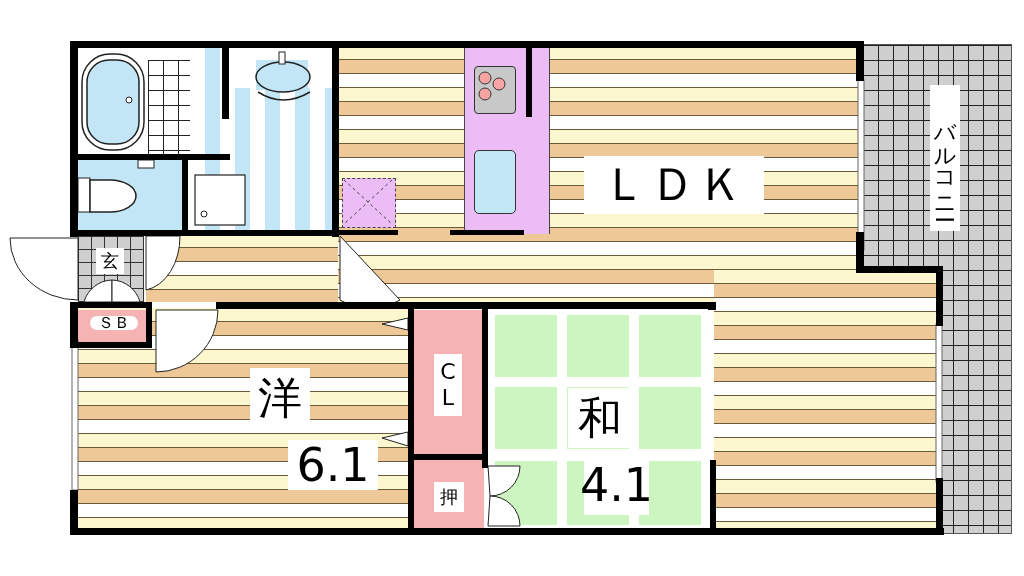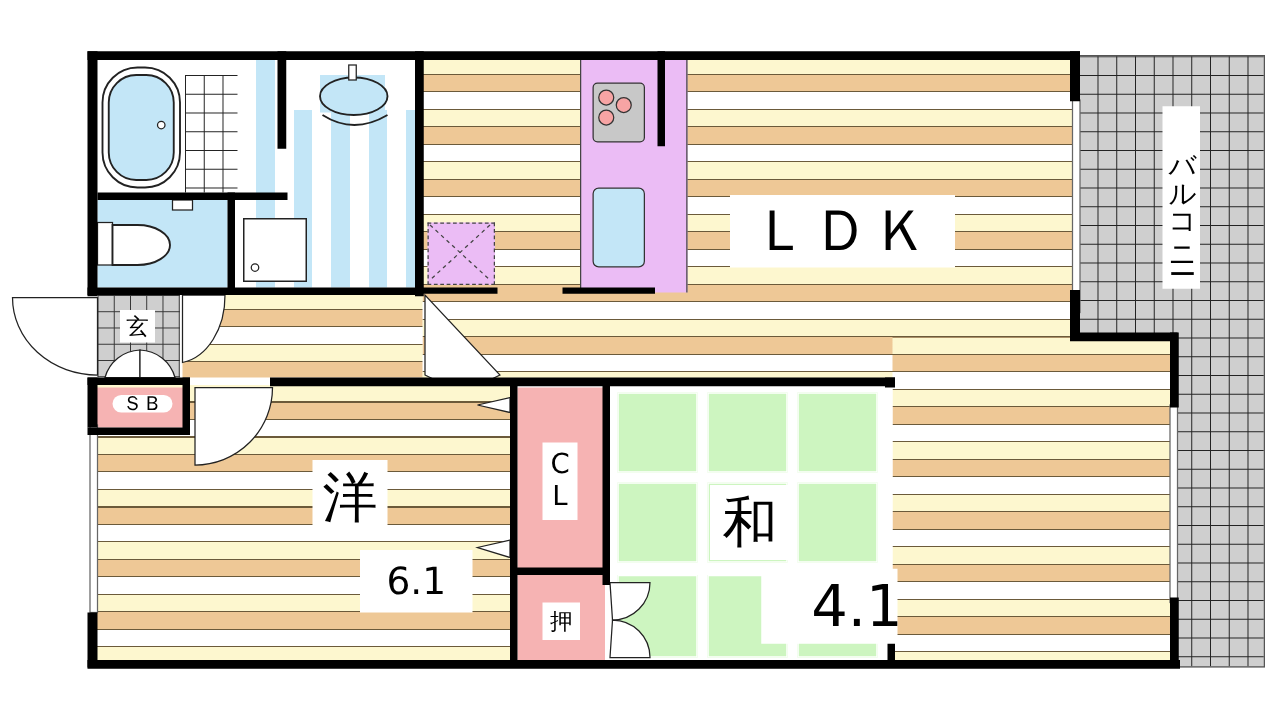--- a/index.html
+++ b/index.html
@@ -142,23 +142,23 @@
   <div class="wall" style="left:146px;top:302px;width:6px;height:46px;"></div>
   <div class="wall" style="left:70px;top:302px;width:82px;height:6px;"></div>
   <div class="wall" style="left:408px;top:304px;width:6px;height:226px;"></div>
   <div class="wall" style="left:482px;top:304px;width:6px;height:164px;"></div>
   <div class="wall" style="left:408px;top:454px;width:80px;height:6px;"></div>
   <div class="wall" style="left:710px;top:460px;width:6px;height:72px;"></div>
   <div class="wall" style="left:708px;top:302px;width:8px;height:8px;"></div>
 
   <div class="label" style="left:584px;top:156px;width:180px;height:58px;font-size:46px;letter-spacing:2px;">ＬＤＫ</div>
   <div class="label" style="left:250px;top:368px;width:60px;height:60px;font-size:44px;">洋</div>
-  <div class="label" style="left:288px;top:440px;width:90px;height:50px;font-size:30px;text-align:center;">6.1</div>
+  <div class="label" style="left:288px;top:440px;width:90px;height:50px;font-size:46px;text-align:center;">6.1</div>
   <div class="label" style="left:568px;top:388px;width:64px;height:60px;font-size:44px;">和</div>
-  <div class="label" style="left:609px;top:455px;width:65px;height:60px;font-size:46px;padding-left:44px;">4.1</div>
+  <div class="label" style="left:584px;top:455px;width:65px;height:60px;font-size:46px;">4.1</div>
   <div class="label" style="left:434px;top:354px;width:28px;height:62px;font-size:22px;flex-direction:column;line-height:26px;">
     <span>C</span>
     <span>L</span>
   </div>
   <div class="label" style="left:434px;top:482px;width:30px;height:30px;font-size:18px;">押</div>
   <div class="label" style="left:96px;top:248px;width:28px;height:26px;font-size:18px;">玄</div>
   <div class="label" style="left:90px;top:316px;width:48px;height:14px;font-size:16px;border-radius:10px;">ＳＢ</div>
   <div class="label" style="left:930px;top:85px;width:30px;height:146px;font-size:22px;writing-mode:vertical-rl;">バルコニー</div>
 </div>
 

